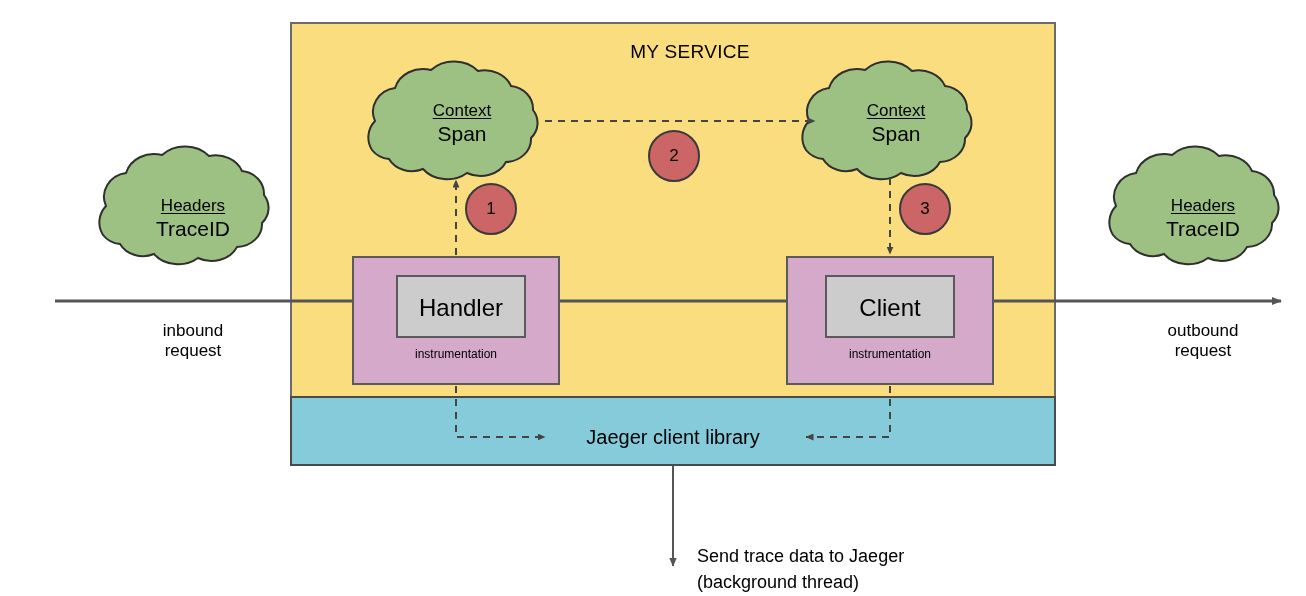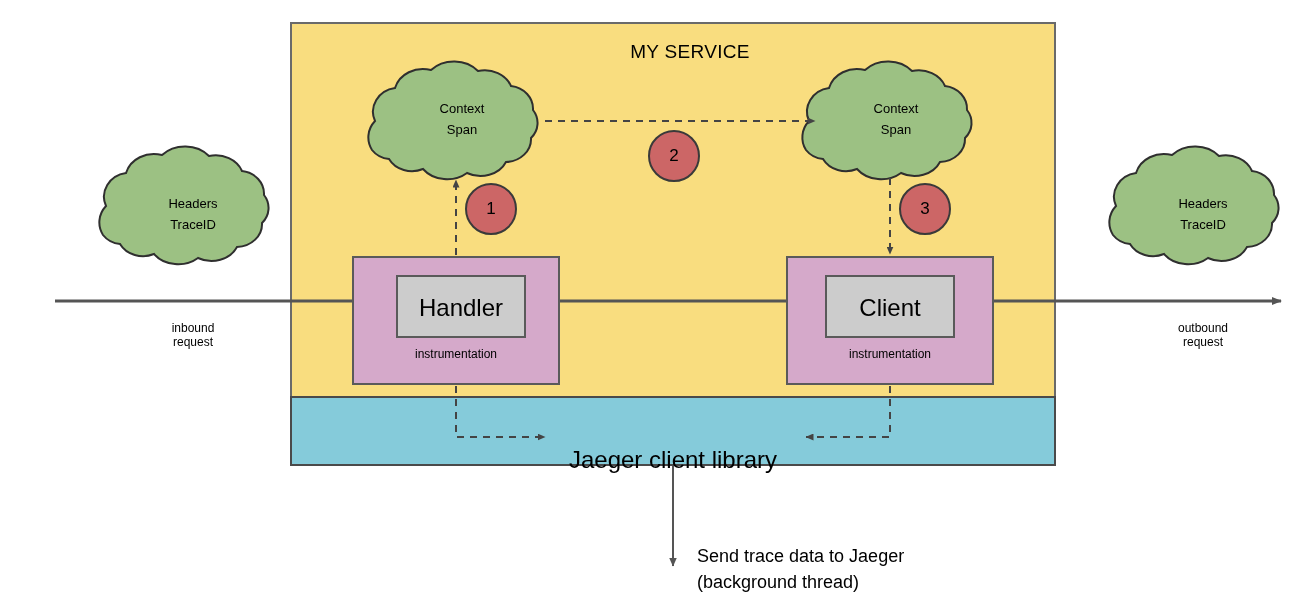--- a/index.html
+++ b/index.html
@@ -32,38 +32,38 @@
     text-align: center;
     line-height: 1.18;
     white-space: pre;
     color: #000000;
   }
   .t-service {
     font-size: 19px;
     letter-spacing: 0.3px;
   }
   .t-cloud-top {
-    font-size: 13px;
+    font-size: 17px;
+    text-decoration: underline;
     text-underline-offset: 2px;
   }
   .t-cloud-bot {
-    font-size: 13px;
+    font-size: 21px;
   }
   .t-boxname {
     font-size: 24px;
   }
   .t-instr {
     font-size: 12px;
   }
   .t-caption {
-    font-size: 12px;
+    font-size: 17px;
   }
   .t-jaeger {
-    font-size: 24px;
-    margin-top: 20px;
+    font-size: 20px;
   }
   .t-num {
     font-size: 17px;
   }
   .t-send {
     font-size: 18px;
     text-align: left;
     line-height: 1.45;
     margin-top: 44px;
   }

